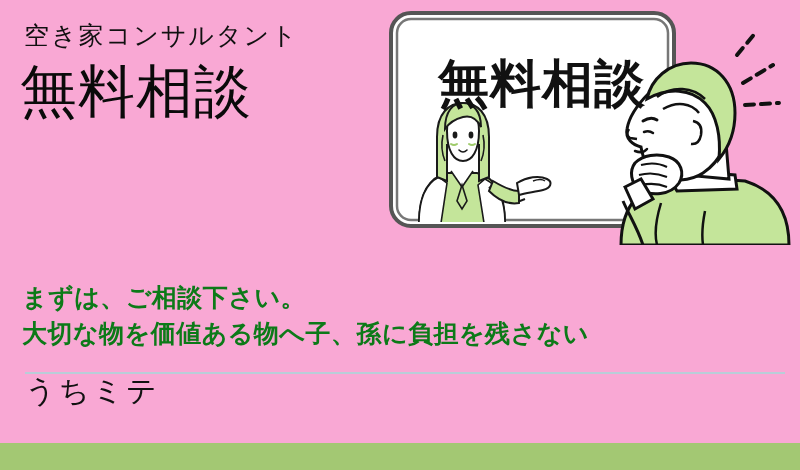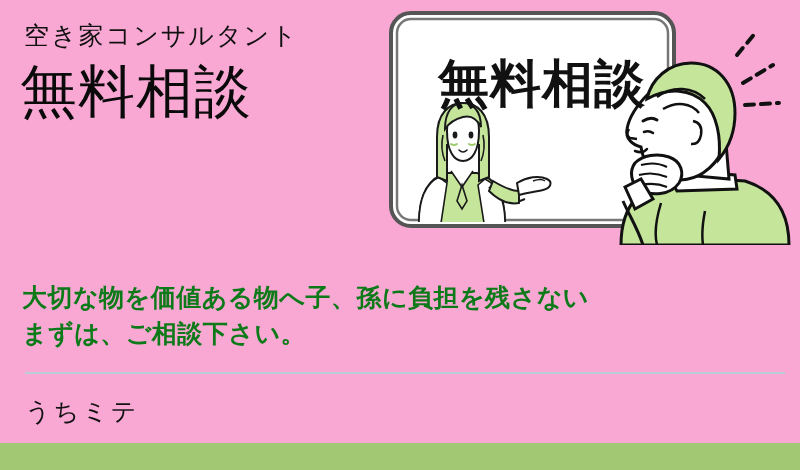--- a/index.html
+++ b/index.html
@@ -62,22 +62,22 @@
     top: 372px;
     width: 760px;
     height: 2px;
     background: #b9cdd8;
   }
 
   
   .footer-left {
     position: absolute;
     left: 25px;
-    top: 395px;
-    font-size: 25px;
+    top: 371px;
+    font-size: 30px;
     letter-spacing: 3px;
     color: #111111;
     white-space: nowrap;
   }
   .footer-right {
     position: absolute;
     right: 15px;
     top: 393px;
     font-size: 25px;
     letter-spacing: 1px;
@@ -218,22 +218,22 @@
           <line x1="358" y1="78" x2="388" y2="60" stroke-dasharray="9 7"></line>
           <line x1="360" y1="100" x2="394" y2="98" stroke-dasharray="9 7"></line>
         </g>
       </g>
     </svg>
   </div>
 
   <div class="board-text">無料相談</div>
 
   <div class="message">
+    <span class="msg-line">まずは、ご相談下さい。</span>
     <span class="msg-line">大切な物を価値ある物へ子、孫に負担を残さない</span>
-    <span class="msg-line">まずは、ご相談下さい。</span>
   </div>
 
   <div class="divider"></div>
 
   <div class="footer-left">うちミテ</div>
 
   <div class="bottom-bar"></div>
 </div>
 
 </body></html>

